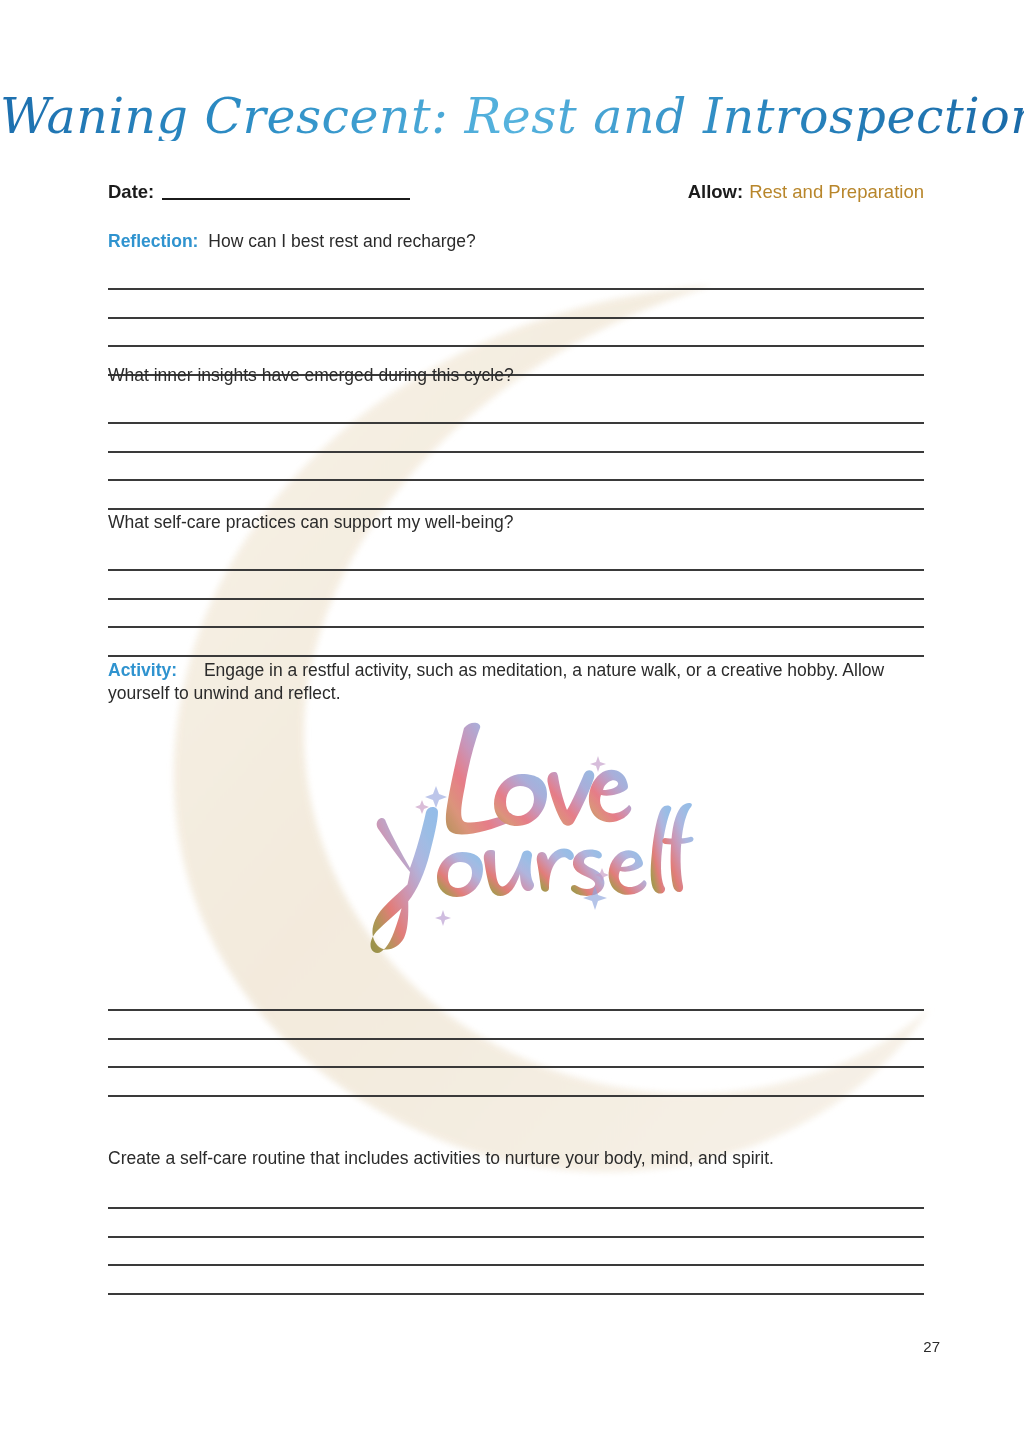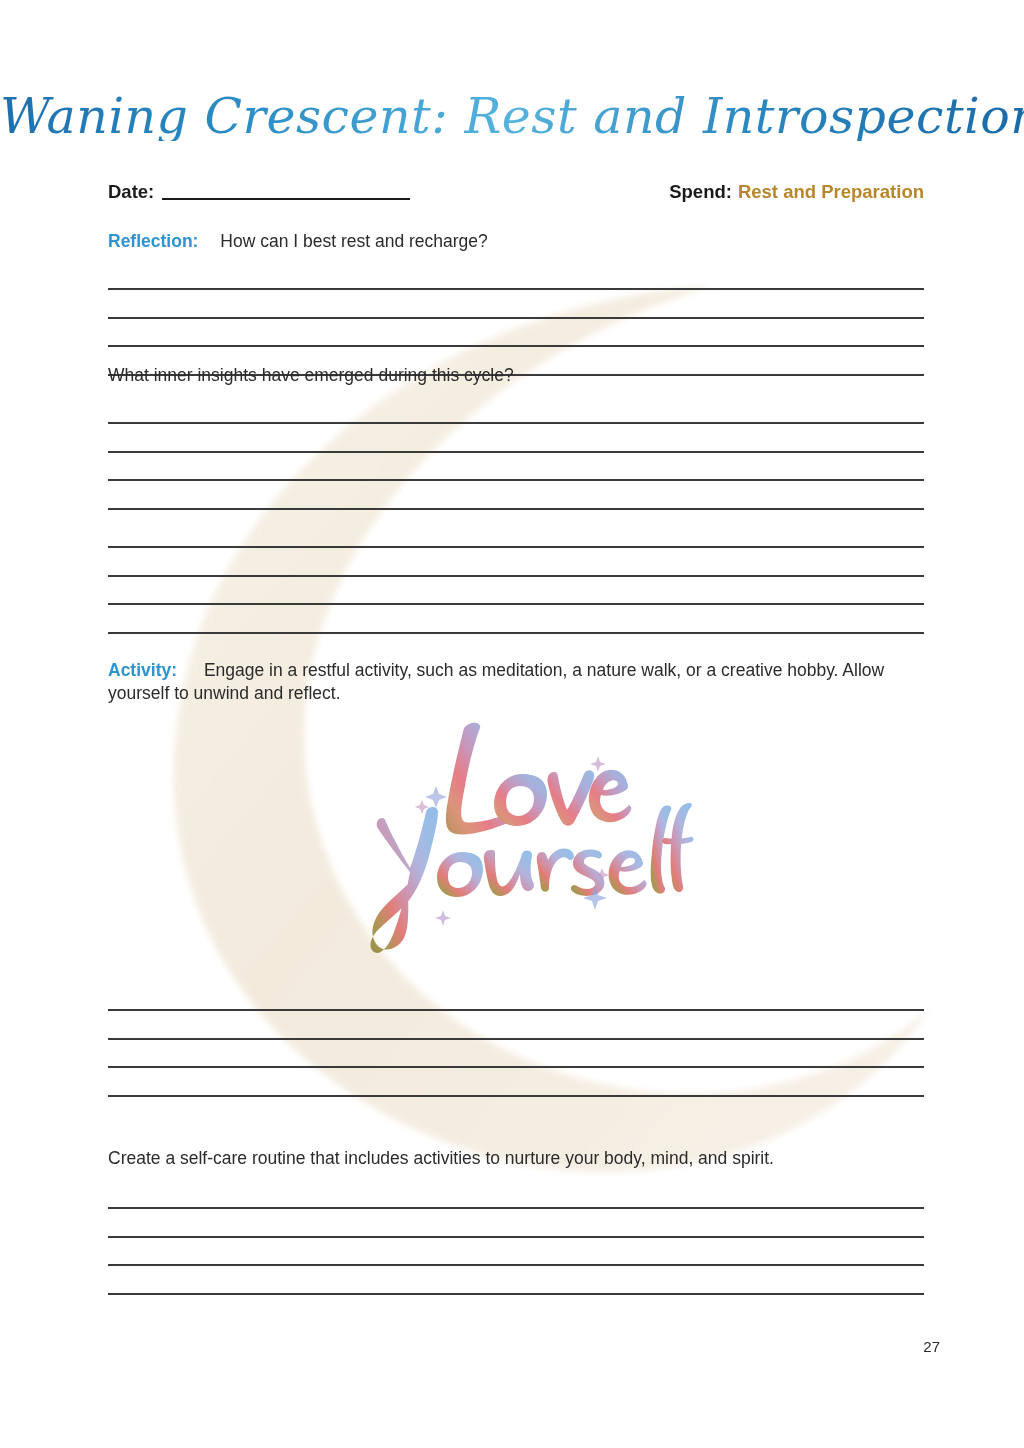--- a/index.html
+++ b/index.html
@@ -75,21 +75,21 @@
   .date-label { font-weight: bold; color: #1b1b1b; }
   .date-rule {
     display: inline-block;
     width: 248px;
     border-bottom: 2px solid #1b1b1b;
     margin-left: 8px;
     height: 13px;
   }
   .theme-block { white-space: nowrap; }
   .theme-label { color: #1b1b1b; font-weight: bold; }
-  .theme-value { font-weight: bold; margin-left: 6px; text-align: center; }
+  .theme-value { font-weight: normal; margin-left: 6px; text-align: center; }
 
   .qblock { position: absolute; left: 108px; width: 816px; }
 
   .qline {
     font-size: 17.5px;
     line-height: 1.32;
     color: #2b2b2b;
     font-weight: 400;
   }
   .lead {
@@ -162,28 +162,28 @@
   <div class="content">
 
     <div class="title">Waning Crescent: Rest and Introspection</div>
 
     <div class="headerrow">
       <div class="date-block">
         <span class="date-label">Date:</span>
         <span class="date-rule"></span>
       </div>
       <div class="theme-block">
-        <span class="theme-label">Spend:</span><span class="theme-value" style="color:#b8862b">Rest and Preparation</span>
+        <span class="theme-label">Allow:</span><span class="theme-value" style="color:#b8862b">Rest and Preparation</span>
       </div>
     </div>
 
     <div class="qblock" style="top:230px">
       <div class="qline">
         <span class="lead" style="color:#2f93cf">Reflection:</span>
-        <span class="qtext" style="margin-left:17px">How can I best rest and recharge?</span>
+        <span class="qtext" style="margin-left:5px">How can I best rest and recharge?</span>
       </div>
       <div class="rules">
         <div class="rule"></div>
         <div class="rule"></div>
         <div class="rule"></div>
         <div class="rule"></div>
       </div>
     </div>
 
     <div class="qblock" style="top:364px">
@@ -192,20 +192,23 @@
       </div>
       <div class="rules">
         <div class="rule"></div>
         <div class="rule"></div>
         <div class="rule"></div>
         <div class="rule"></div>
       </div>
     </div>
 
     <div class="qblock" style="top:511px">
+      <div class="qline">
+        <span class="qtext">What self-care practices can support my well-being?</span>
+      </div>
       <div class="rules">
         <div class="rule"></div>
         <div class="rule"></div>
         <div class="rule"></div>
         <div class="rule"></div>
       </div>
     </div>
 
     <div class="qblock" style="top:659px">
       <div class="para">

